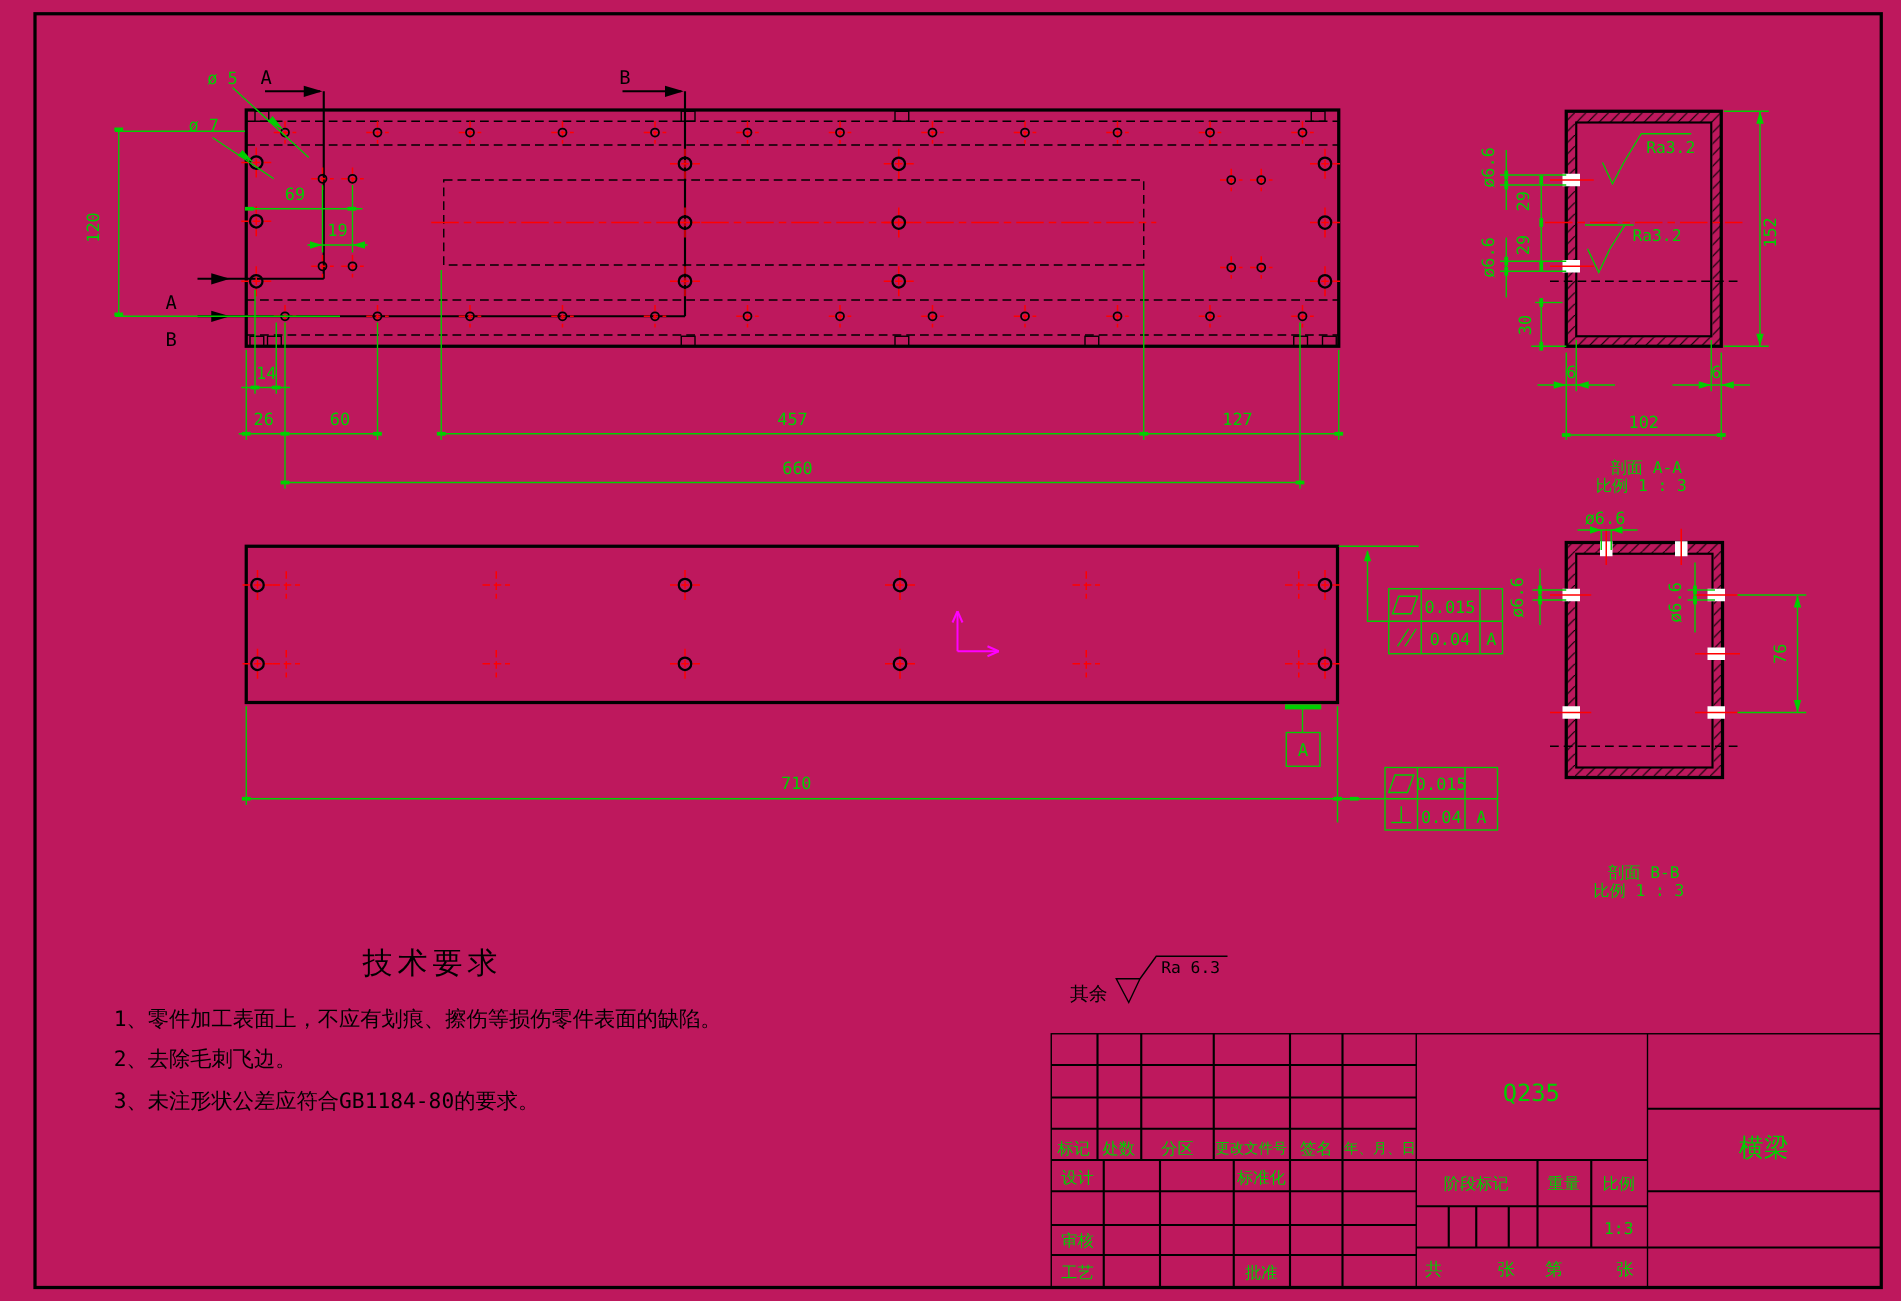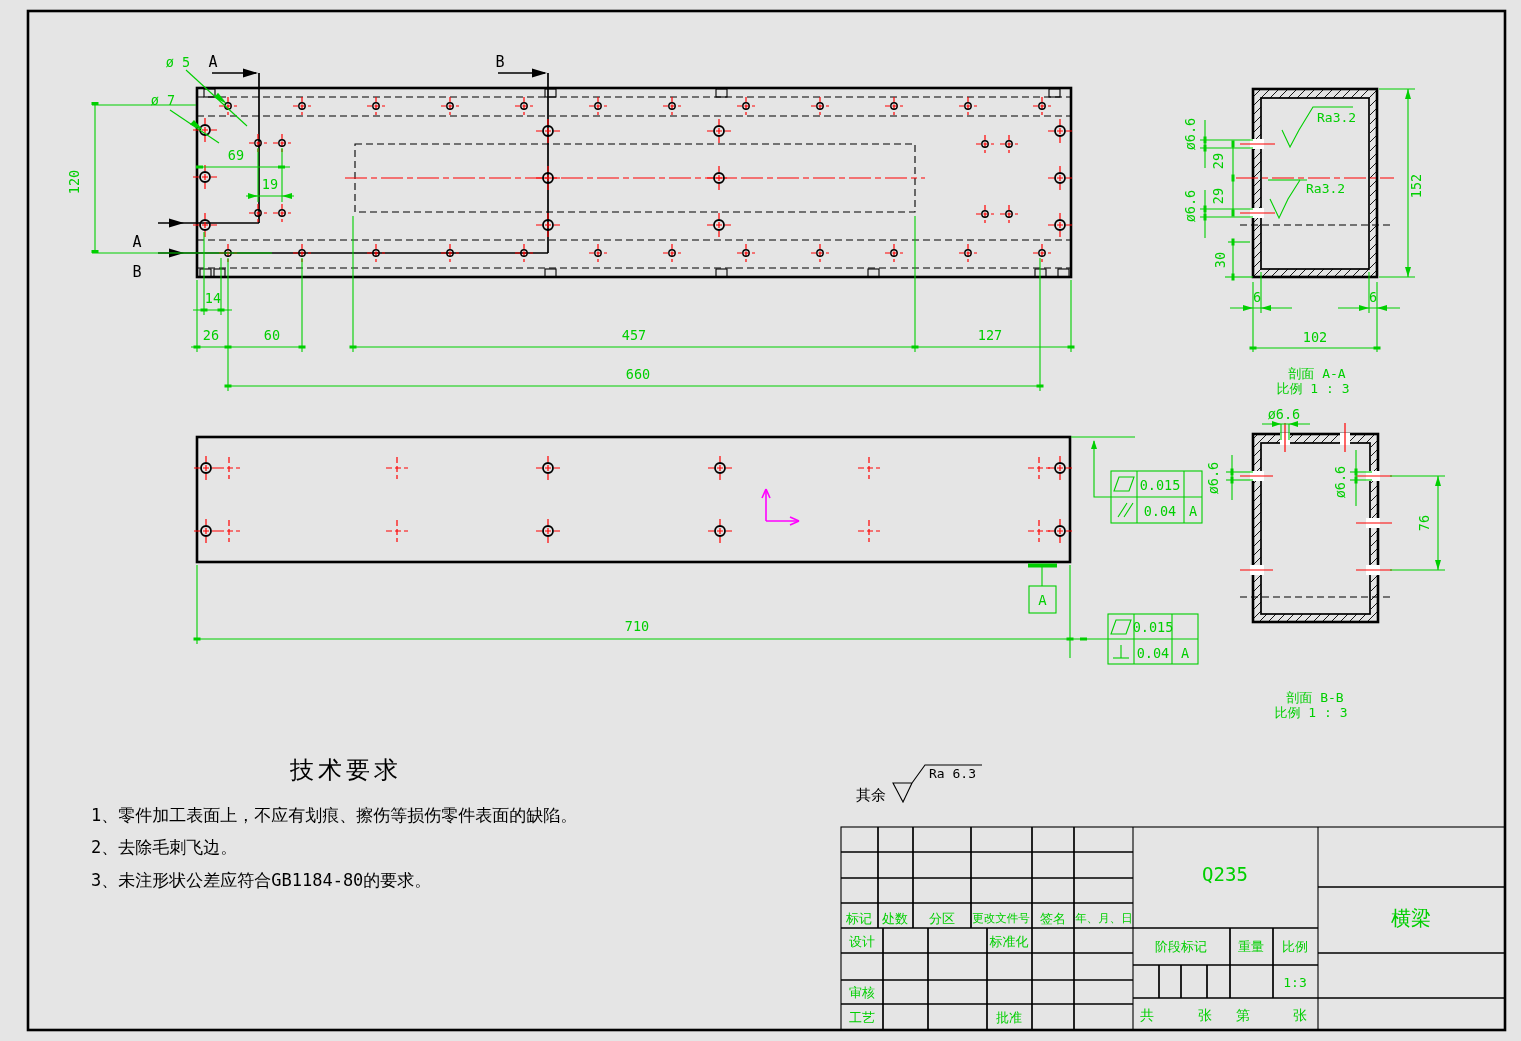--- a/index.html
+++ b/index.html
@@ -1,16 +1,16 @@
 <!DOCTYPE html>
 <html><head>
 <meta charset="utf-8">
 <style>
   html,body{margin:0;padding:0;background:#fff;}
-  #sheet{position:relative;width:1521px;height:1041px;background:#e5e5e5;overflow:hidden;
+  #sheet{position:relative;width:1521px;height:1041px;background:#be185d;overflow:hidden;
          font-family:"DejaVu Sans Mono","Liberation Sans",sans-serif;}
   svg{position:absolute;left:0;top:0;}
   text{font-family:"DejaVu Sans Mono","Liberation Sans",sans-serif;}
   .g{fill:#00cf00;}
   .k{fill:#000000;}
   .dim{font-size:13.5px;}
   .sec{font-size:13px;}
   .lnG{stroke:#00cf00;stroke-width:1.1;fill:none;}
   .lnR{stroke:#ff0000;stroke-width:1.2;fill:none;}
   .lnK{stroke:#000000;stroke-width:1.1;fill:none;}

